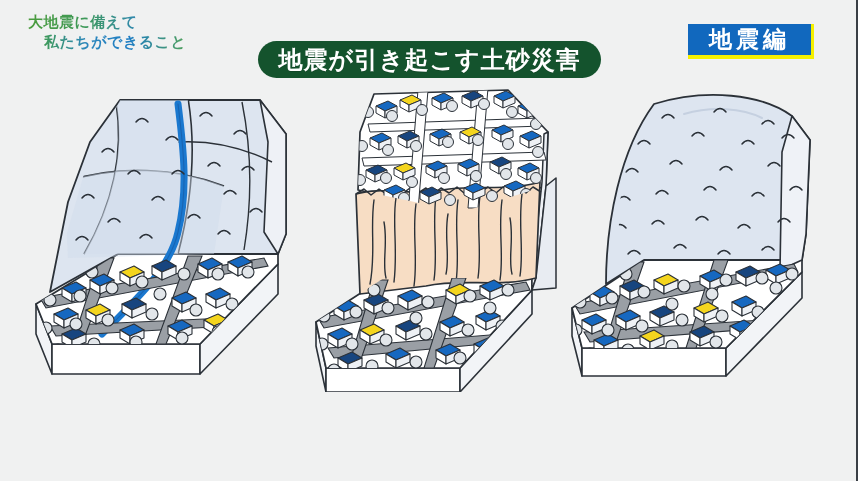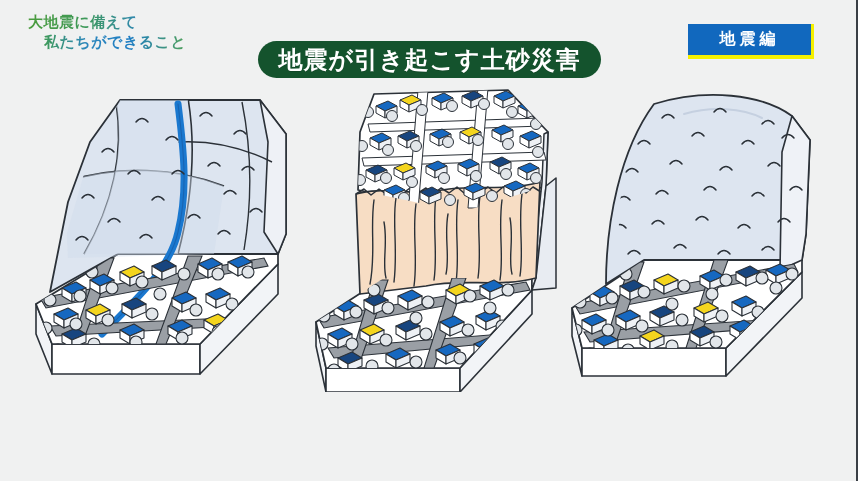--- a/index.html
+++ b/index.html
@@ -78,21 +78,21 @@
     background: #1168be;
     border-right: 3px solid #f5f000;
     border-bottom: 4px solid #f5f000;
     display: flex;
     align-items: center;
     justify-content: center;
     box-sizing: border-box;
   }
   .chapter-badge .badge-text {
     color: #ffffff;
-    font-size: 16px;
+    font-size: 23px;
     font-weight: bold;
     letter-spacing: 4px;
     white-space: nowrap;
   }
 
   
   .illus {
     position: absolute;
     top: 82px;
   }

